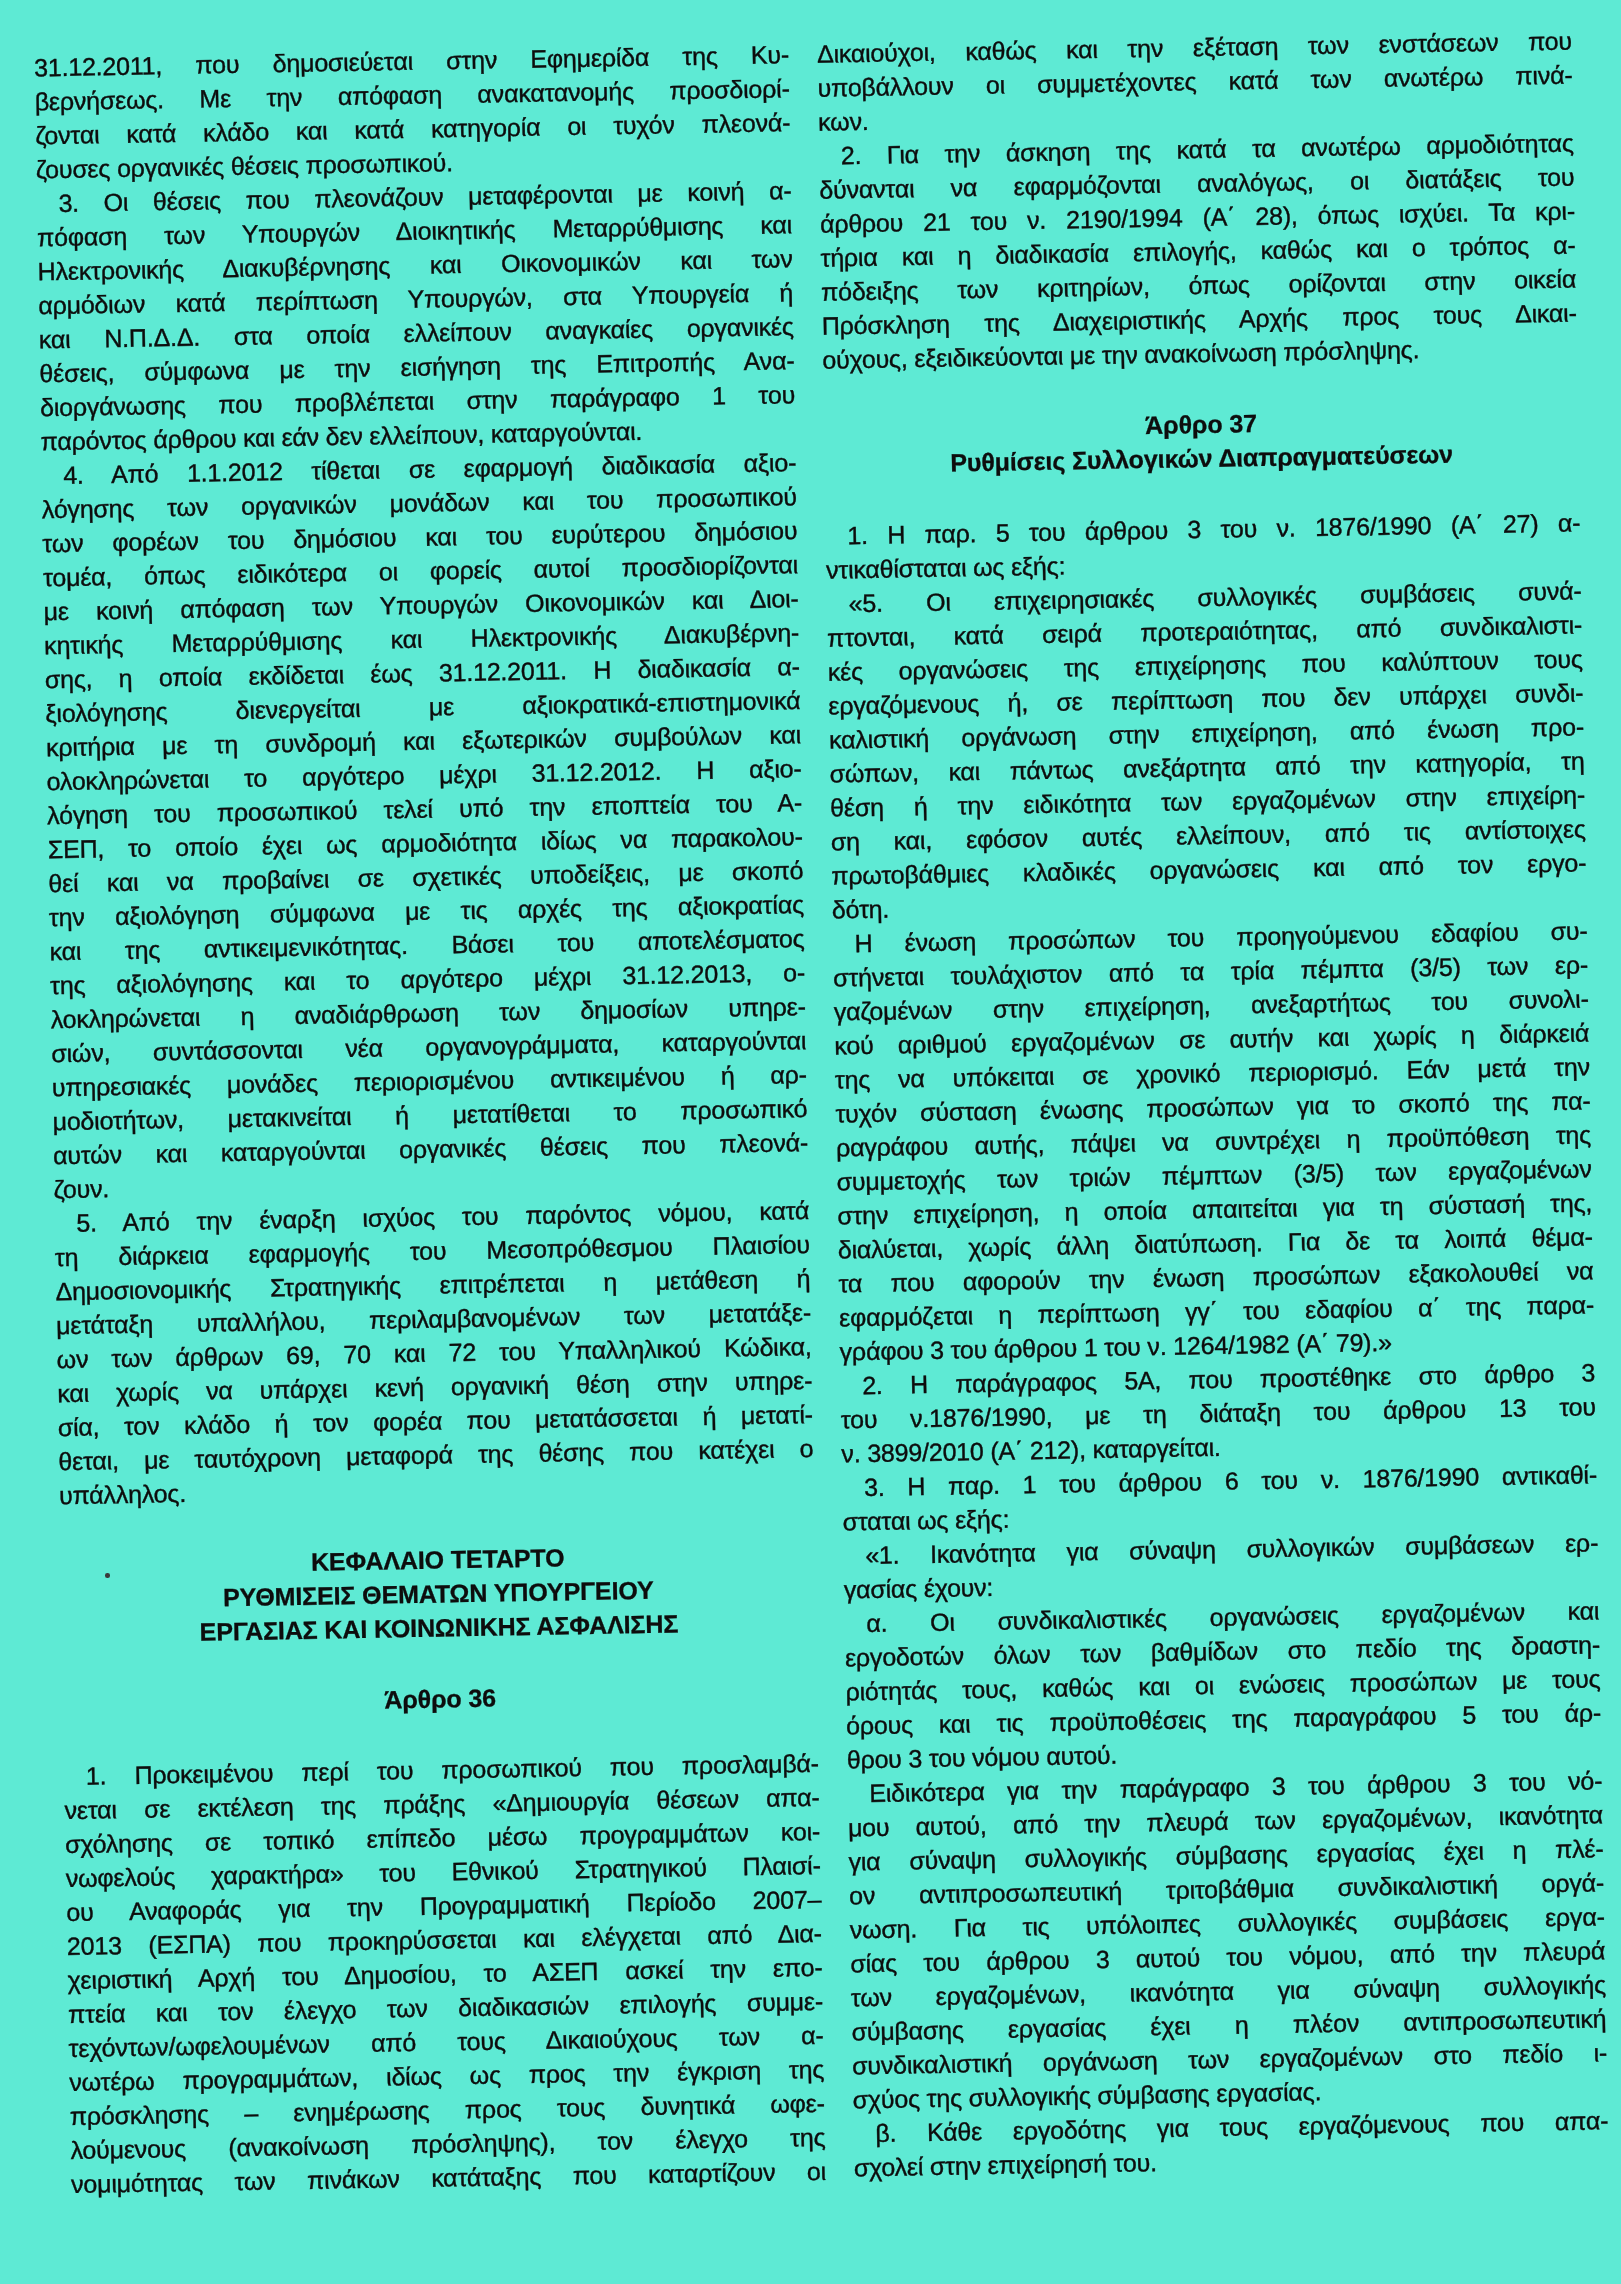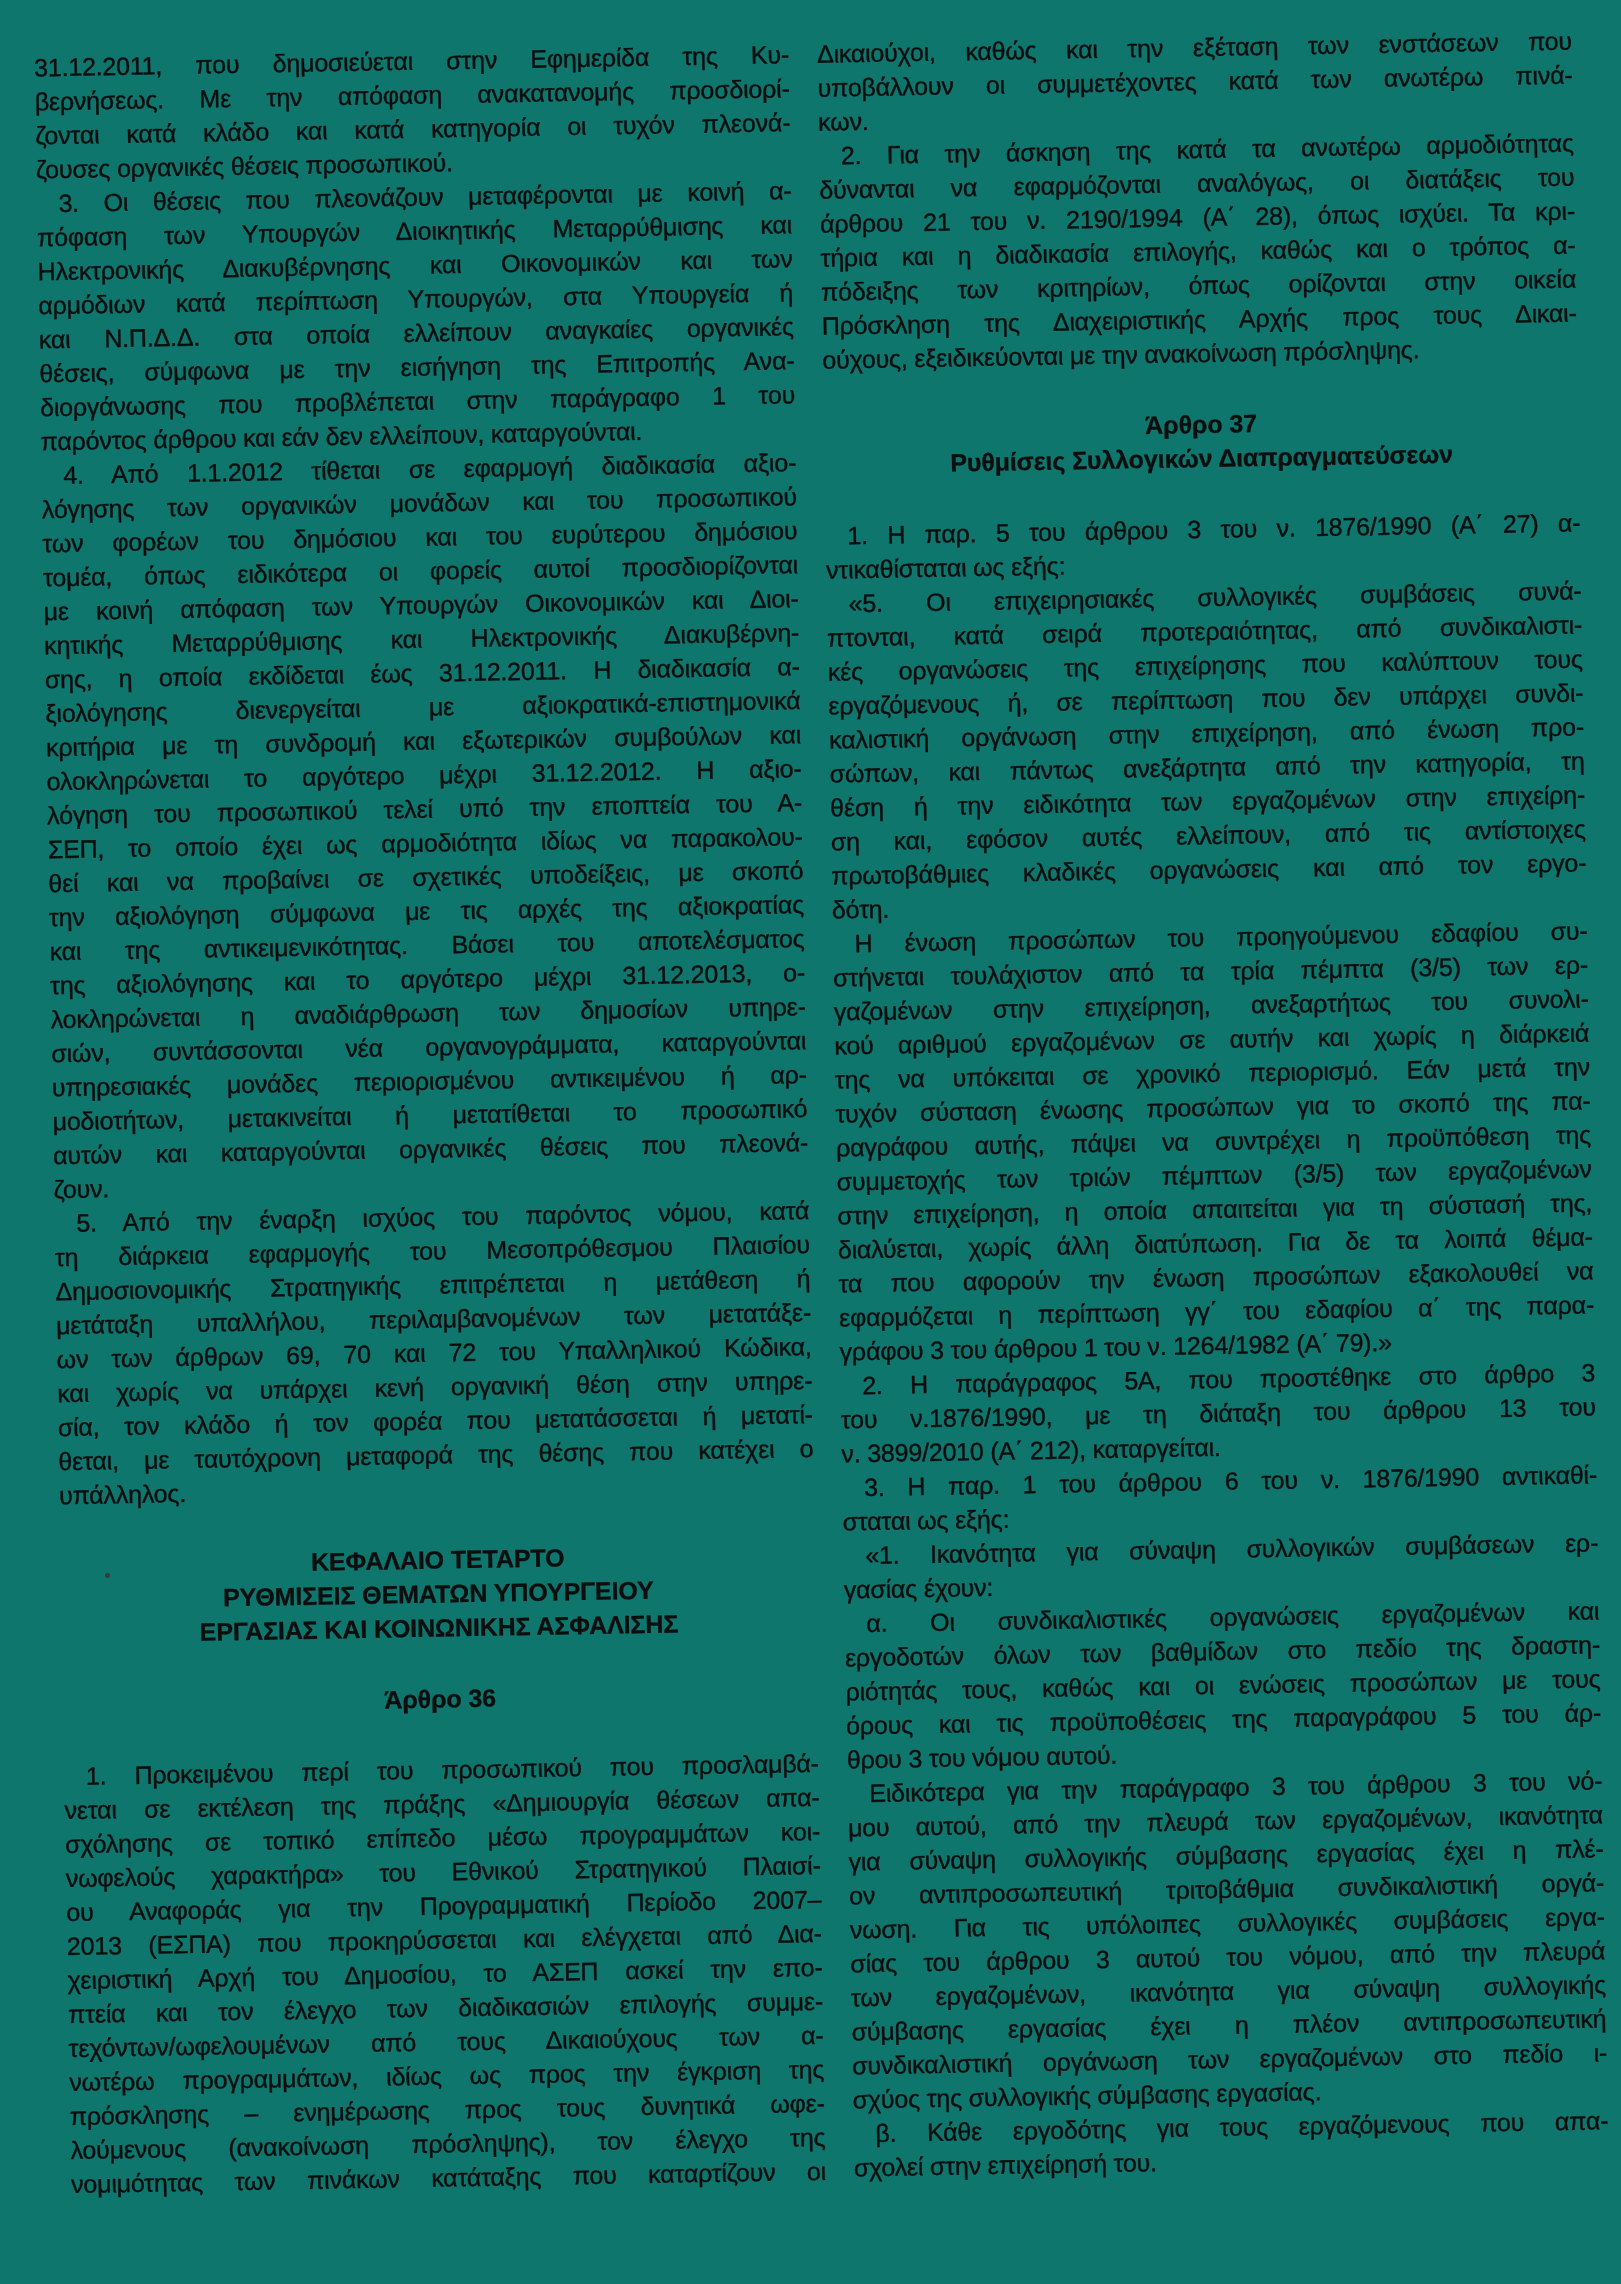--- a/index.html
+++ b/index.html
@@ -49,21 +49,21 @@
     position:absolute;
     left:105px;top:1573px;
     width:4.5px;height:4.5px;
     border-radius:50%;
     background:#3a3a3a;
   }
 </style>
 </head>
 <body>
 
-<div class="sheet" style="background: #0f766e; color: rgb(13, 13, 13);">
+<div class="sheet" style="background: #5eead4; color: rgb(13, 13, 13);">
   <div class="scan" id="scan-area" style="transform: rotate(-1deg);">
     <div class="col" id="col-left">
         <div class="pblock">
           <div class="line">31.12.2011, που δημοσιεύεται στην Εφημερίδα της Κυ-</div>
           <div class="line">βερνήσεως. Με την απόφαση ανακατανομής προσδιορί-</div>
           <div class="line">ζονται κατά κλάδο και κατά κατηγορία οι τυχόν πλεονά-</div>
           <div class="line last">ζουσες οργανικές θέσεις προσωπικού.</div>
         </div>
         <div class="pblock">
           <div class="line ind">3. Οι θέσεις που πλεονάζουν μεταφέρονται με κοινή α-</div>

